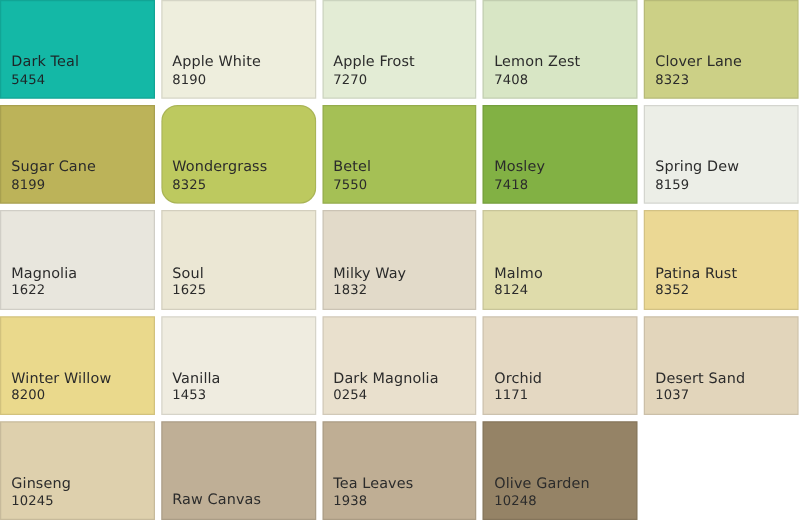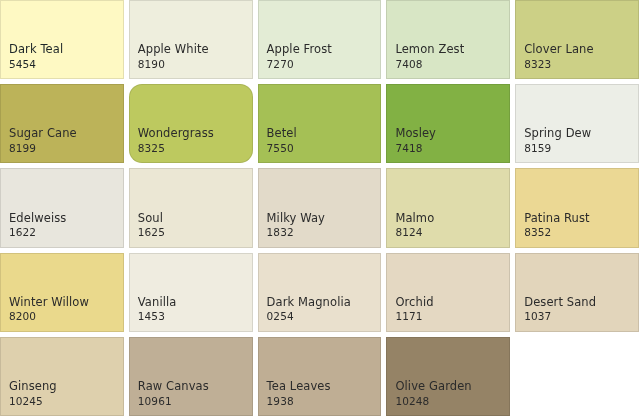--- a/index.html
+++ b/index.html
@@ -62,21 +62,21 @@
   
   .swatch.is-dark .swatch-name,
   .swatch.is-dark .swatch-code {
     color: #1d2628;
   }
 </style>
 </head>
 <body>
 
 <div id="swatch-grid" style="gap: 5px; background: rgb(255, 255, 255); grid-template-columns: repeat(5, 1fr); grid-template-rows: repeat(5, 1fr);">
-    <div class="swatch is-dark" style="background: #fef9c3;">
+    <div class="swatch is-dark" style="background: #14b8a6;">
       <div class="swatch-label-block">
         <span class="swatch-name">Dark Teal</span>
         <span class="swatch-code">5454</span>
       </div>
     </div>
     <div class="swatch" style="background: rgb(238, 238, 221);">
       <div class="swatch-label-block">
         <span class="swatch-name">Apple White</span>
         <span class="swatch-code">8190</span>
       </div>
@@ -124,21 +124,21 @@
       </div>
     </div>
     <div class="swatch" style="background: rgb(236, 238, 231);">
       <div class="swatch-label-block">
         <span class="swatch-name">Spring Dew</span>
         <span class="swatch-code">8159</span>
       </div>
     </div>
     <div class="swatch" style="background: rgb(232, 230, 221);">
       <div class="swatch-label-block">
-        <span class="swatch-name">Edelweiss</span>
+        <span class="swatch-name">Magnolia</span>
         <span class="swatch-code">1622</span>
       </div>
     </div>
     <div class="swatch" style="background: rgb(235, 231, 212);">
       <div class="swatch-label-block">
         <span class="swatch-name">Soul</span>
         <span class="swatch-code">1625</span>
       </div>
     </div>
     <div class="swatch" style="background: rgb(226, 218, 201);">
@@ -191,21 +191,20 @@
     </div>
     <div class="swatch" style="background: rgb(222, 208, 173); padding-left: 34px;">
       <div class="swatch-label-block">
         <span class="swatch-name">Ginseng</span>
         <span class="swatch-code">10245</span>
       </div>
     </div>
     <div class="swatch" style="background: rgb(191, 175, 150);">
       <div class="swatch-label-block">
         <span class="swatch-name">Raw Canvas</span>
-        <span class="swatch-code">10961</span>
       </div>
     </div>
     <div class="swatch" style="background: rgb(191, 174, 148);">
       <div class="swatch-label-block">
         <span class="swatch-name">Tea Leaves</span>
         <span class="swatch-code">1938</span>
       </div>
     </div>
     <div class="swatch" style="background: rgb(149, 131, 102);">
       <div class="swatch-label-block">

